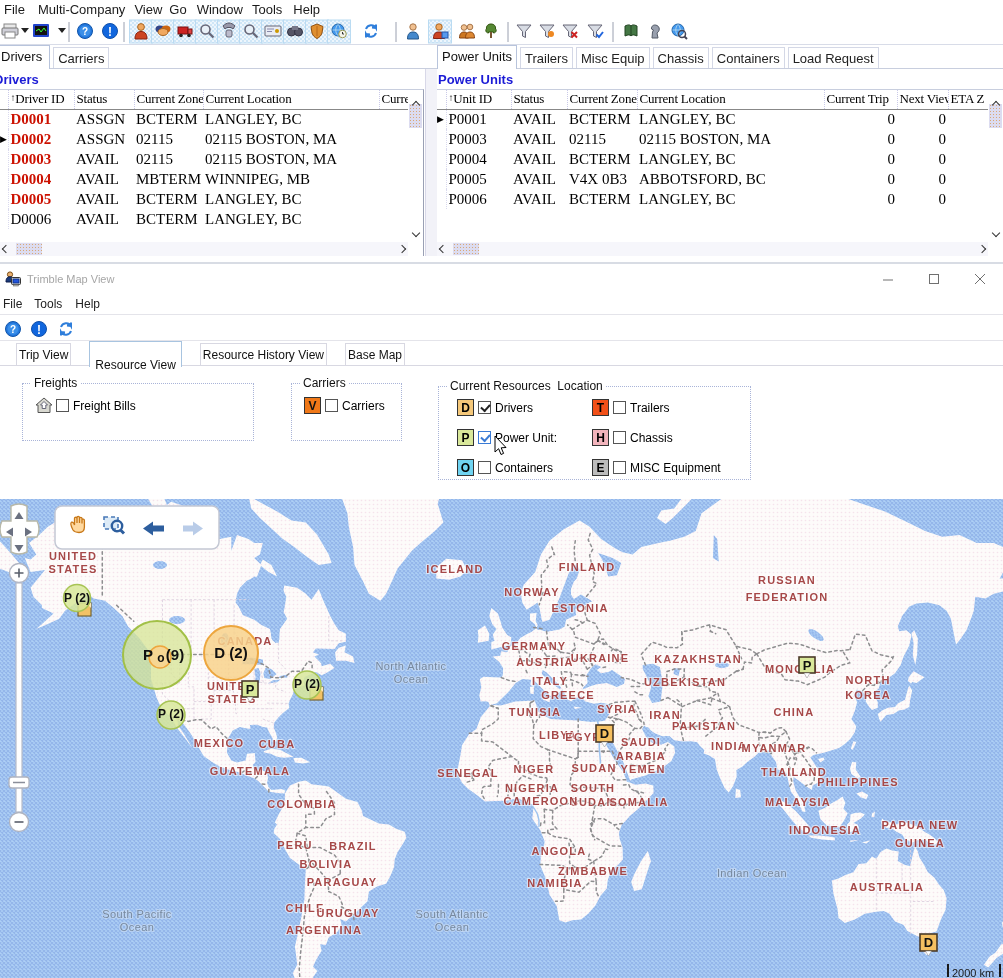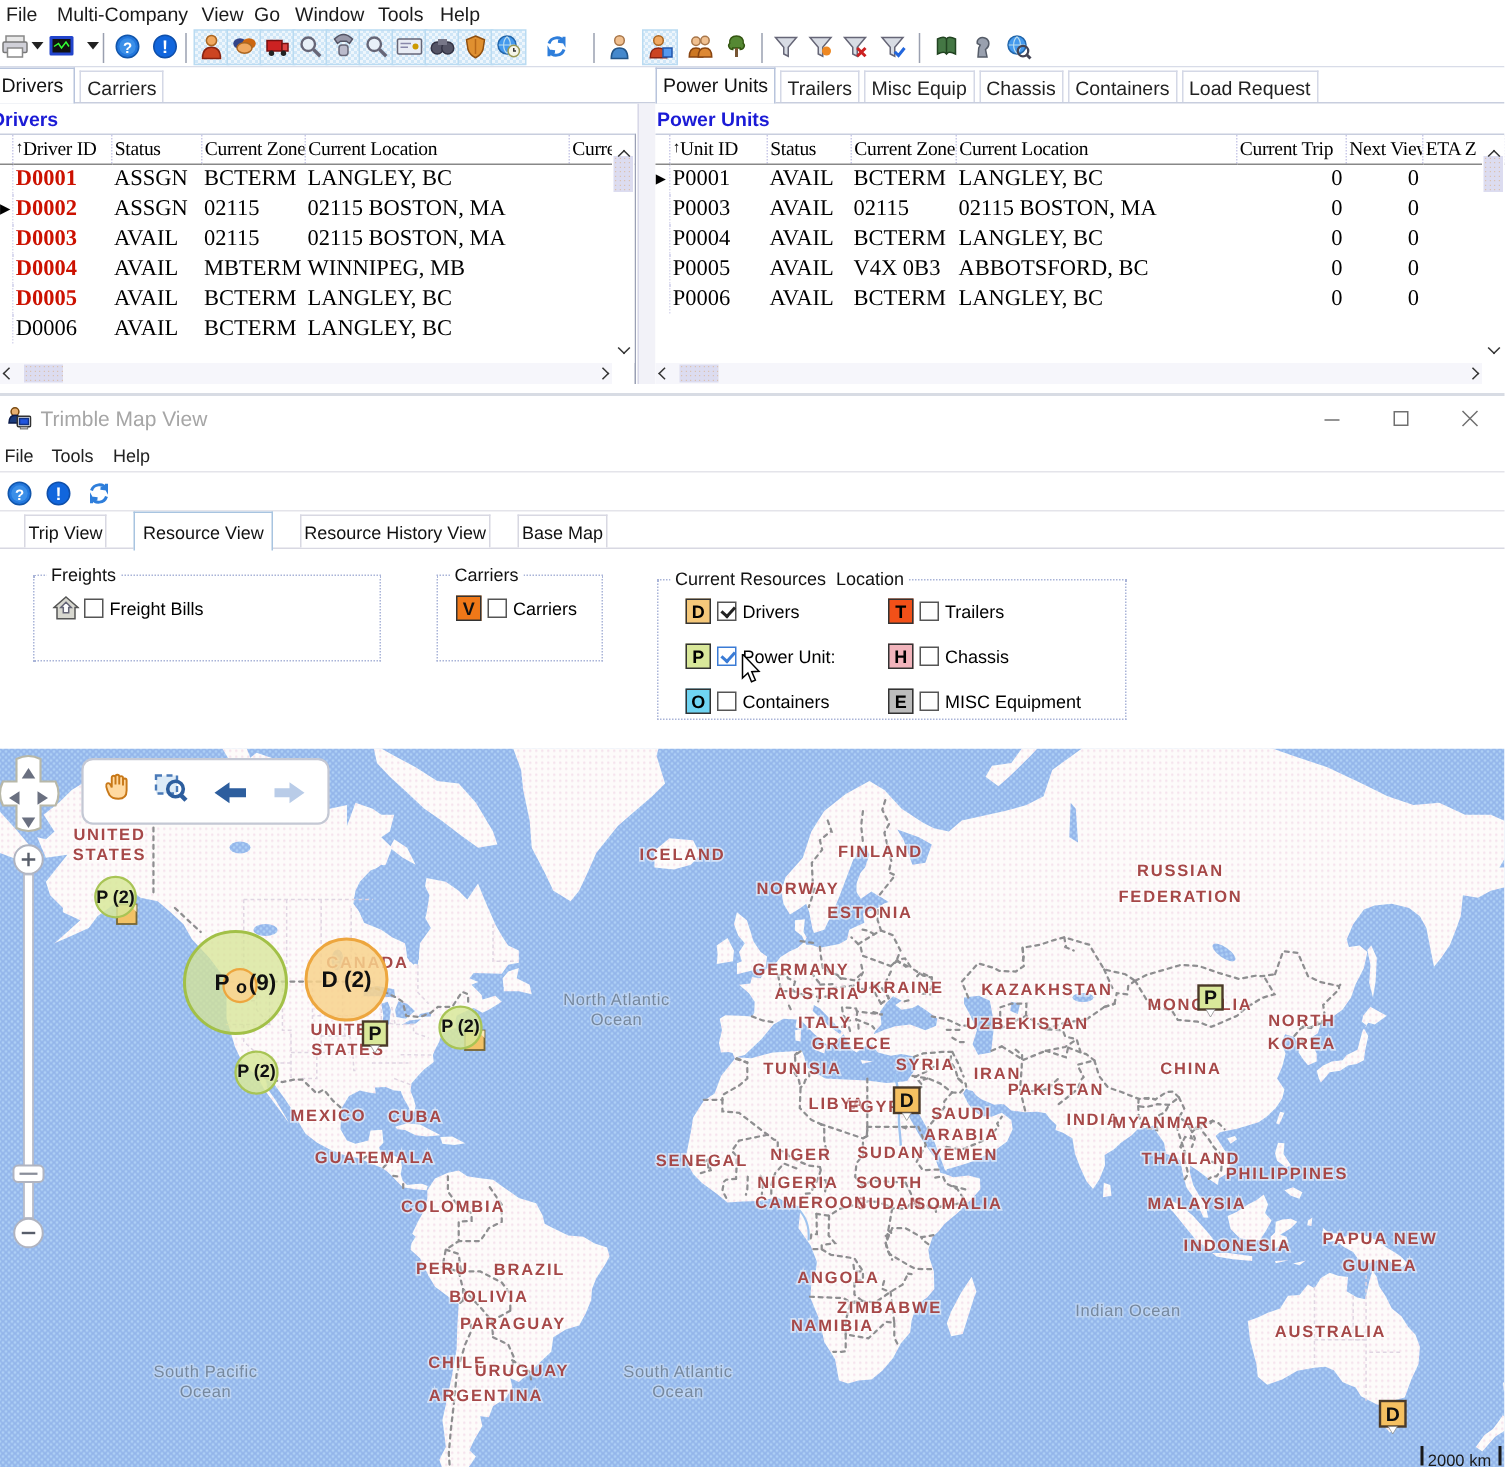--- a/index.html
+++ b/index.html
@@ -33,30 +33,30 @@
 .vsb { position:absolute; top:0; right:0; width:15px; bottom:14px; background:#fff; }
 .hsb { position:absolute; left:0; right:15px; bottom:0; height:14px; background:#f6f6fb; }
 .sbthumb { background:#dcdcf0; background-image:radial-gradient(#d9a878 20%, transparent 24%);
   background-size:3px 3px; }
 .chv { display:inline-block; width:6px; height:6px; border-left:1.6px solid #333; border-bottom:1.6px solid #333; }
 .chv.up { transform:rotate(135deg); } .chv.down { transform:rotate(-45deg); }
 .chv.left { transform:rotate(45deg); } .chv.right { transform:rotate(-135deg); }
 
 .mapwin { position:absolute; left:0; top:262px; width:1003px; height:716px; background:#fff;
   border-top:2px solid #d8dce4; }
-.titlebar { height:29px; display:flex; align-items:center; font-size:14px; color:#a6a6a6; }
+.titlebar { height:29px; display:flex; align-items:center; font-size:11px; color:#a6a6a6; }
 .winbtns { margin-left:auto; display:flex; }
 .winbtn { width:46px; height:29px; display:flex; align-items:center; justify-content:center; color:#707070; }
 .mmenu { height:22px; display:flex; align-items:center; font-size:12px; color:#222;
   border-bottom:1px solid #e4e4ea; }
 .mmenu span { padding:0; }
 .mtoolbar { height:26px; display:flex; align-items:center; border-bottom:1px solid #e4e4ea; padding-left:2px;}
 .mtabs { height:23px; display:flex; font-size:12px; color:#111; margin-top:2px; border-bottom:1px solid #d8d8e2; }
 .mtab { padding:4px 2px 0 2px; border:1px solid #d8d8e2; border-bottom:none; background:#fff; margin-right:2px;}
-.mtab.active { border-color:#a8c4e0; margin-top:-2px; padding-top:6px; z-index:2; position:relative; height:26px; background:#fff; }
+.mtab.active { border-color:#a8c4e0; margin-top:-2px; padding-top:16px; z-index:2; position:relative; height:26px; background:#fff; }
 .mtab { margin-right:2px;margin-left:16px; }
 .groupbox { position:absolute; border:1px dotted #a9b4d8; }
 .gblabel { position:absolute; top:-8px; left:8px; background:#fff; padding:0 3px; font-size:12px; color:#111; }
 .ckrow { position:absolute; display:flex; align-items:center; font-size:12px; color:#000; }
 .licon { width:17px; height:17px; border:1px solid #333; font-weight:bold; font-size:12px;
   display:flex; align-items:center; justify-content:center; margin-right:4px; color:#000; }
 .cb { width:13px; height:13px; border:1px solid #555; background:#fff; margin-right:4px; position:relative; }
 .cb.checked:after { content:""; position:absolute; left:2px; top:0px; width:7px; height:4px;
   border-left:2px solid #222; border-bottom:2px solid #222; transform:translateY(2px) rotate(-48deg); }
 .cb.bluecheck { border-color:#3a7bd5; }

